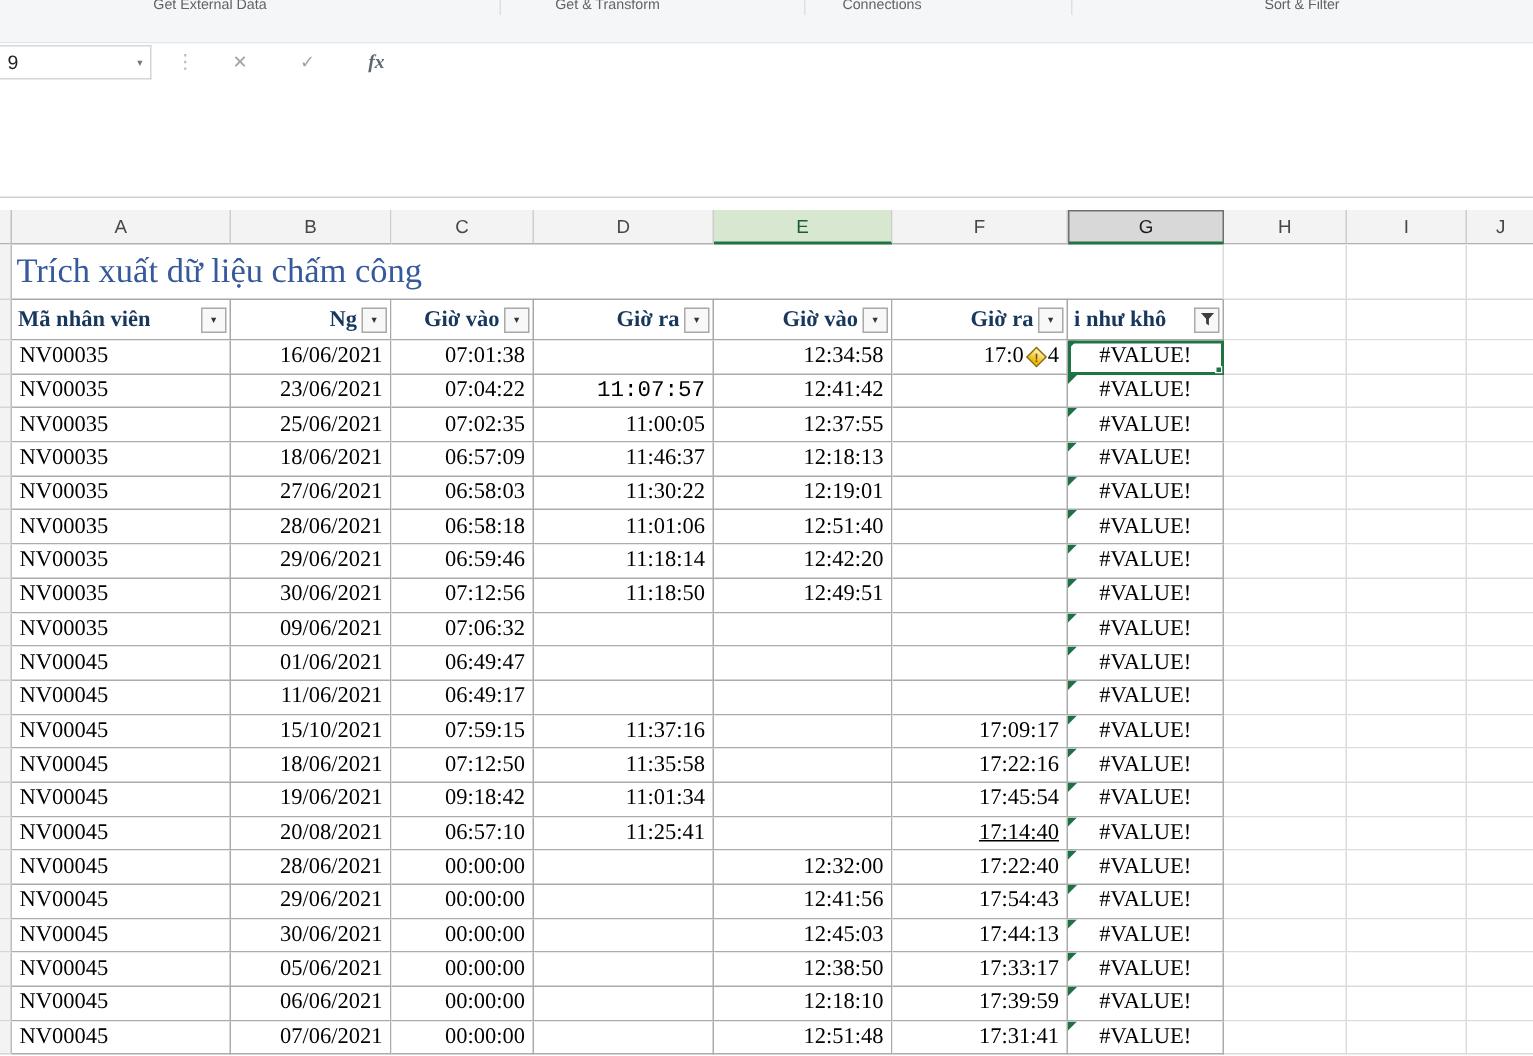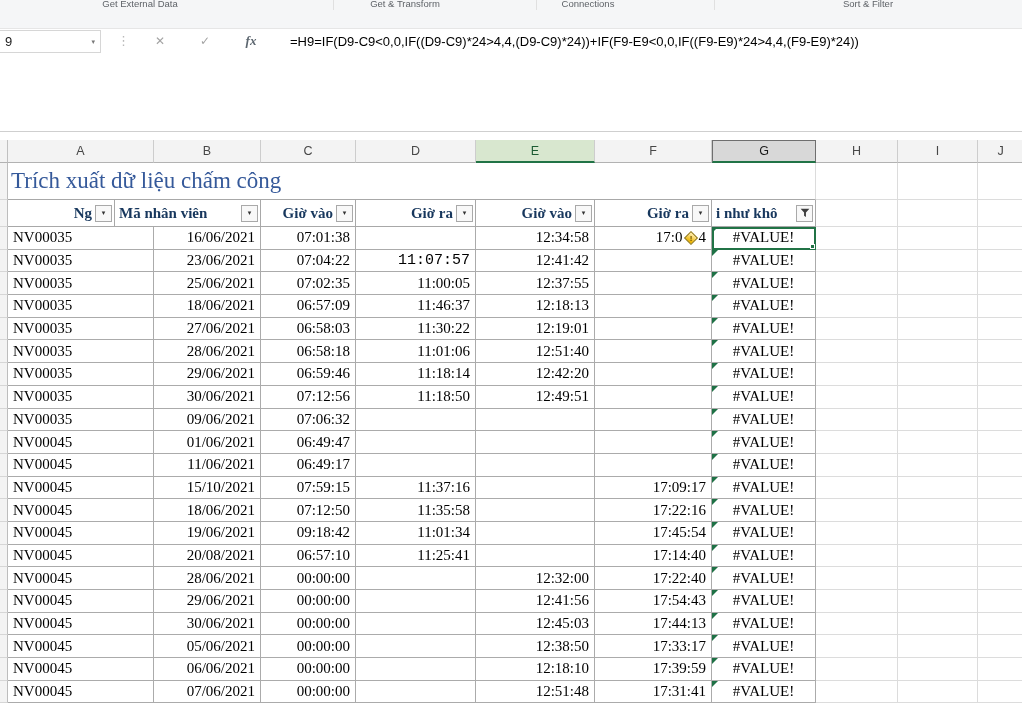--- a/index.html
+++ b/index.html
@@ -91,21 +91,20 @@
 
   <div class="formula-area">
     <div class="name-box">
       <span>9</span>
       <span class="nb-arrow">▾</span>
     </div>
     <span class="fb-dots">⋮</span>
     <span class="fb-btn cancel">✕</span>
     <span class="fb-btn enter">✓</span>
     <span class="fb-btn fx">fx</span>
-    <div class="formula-text">=H9=IF(D9-C9&lt;0,0,IF((D9-C9)*24&gt;4,4,(D9-C9)*24))+IF(F9-E9&lt;0,0,IF((F9-E9)*24&gt;4,4,(F9-E9)*24))</div>
   </div>
 
   <div class="sheet">
     <div class="sheet-gap"></div>
     <div class="col-headers" id="col-headers">
         <div class="corner"></div>
         <div class="col-h" style="width: 146px;">A</div>
         <div class="col-h" style="width: 107px;">B</div>
         <div class="col-h" style="width: 95px;">C</div>
         <div class="col-h" style="width: 120px;">D</div>
@@ -122,26 +121,26 @@
       <div class="title-cell">
         <span class="sheet-title">Trích xuất dữ liệu chấm công</span>
       </div>
       <div class="cell empty" style="width:82px"></div>
       <div class="cell empty" style="width:80px"></div>
       <div class="cell empty" style="width:46px"></div>
     </div>
 
     <div class="filter-row" id="filter-row">
         <div class="rowhdr"></div>
+        <div class="fcell left" style="width: 146px;">
+          <span class="flabel">Mã nhân viên</span>
+          <div class="dd-btn">▾</div>
+        </div>
         <div class="fcell right" style="width: 107px;">
           <span class="flabel">Ng</span>
-          <div class="dd-btn">▾</div>
-        </div>
-        <div class="fcell left" style="width: 146px;">
-          <span class="flabel">Mã nhân viên</span>
           <div class="dd-btn">▾</div>
         </div>
         <div class="fcell right" style="width: 95px;">
           <span class="flabel">Giờ vào</span>
           <div class="dd-btn">▾</div>
         </div>
         <div class="fcell right" style="width: 120px;">
           <span class="flabel">Giờ ra</span>
           <div class="dd-btn">▾</div>
         </div>
@@ -395,21 +394,21 @@
           <div class="cell empty" style="width: 80px;"></div>
           <div class="cell empty" style="width: 46px;"></div>
         </div>
         <div class="data-row">
           <div class="rowhdr"></div>
           <div class="cell left" style="width: 146px;">NV00045</div>
           <div class="cell right" style="width: 107px;">20/08/2021</div>
           <div class="cell right" style="width: 95px;">06:57:10</div>
           <div class="cell right" style="width: 120px;">11:25:41</div>
           <div class="cell right" style="width: 119px;"></div>
-          <div class="cell right" style="width: 117px;">17:14:40</div>
+          <div class="cell right" style="width: 117px; text-decoration: underline;">17:14:40</div>
           <div class="cell center gcell" style="width: 104px;">
             <span class="tri"></span>
             <span>#VALUE!</span>
           </div>
           <div class="cell empty" style="width: 82px;"></div>
           <div class="cell empty" style="width: 80px;"></div>
           <div class="cell empty" style="width: 46px;"></div>
         </div>
         <div class="data-row">
           <div class="rowhdr"></div>

